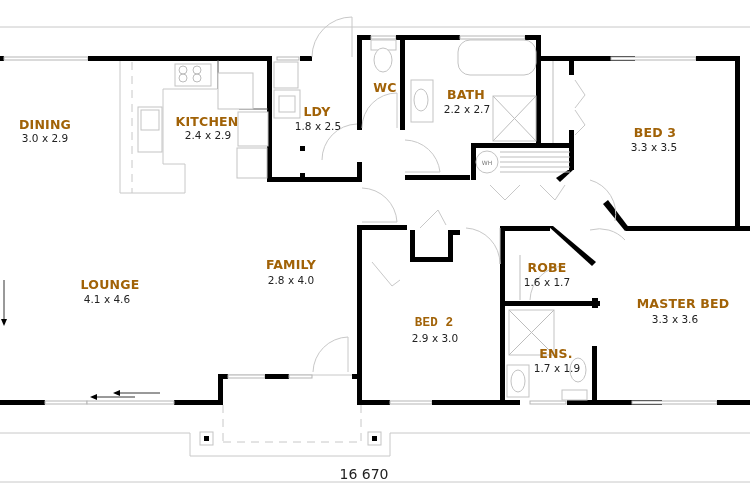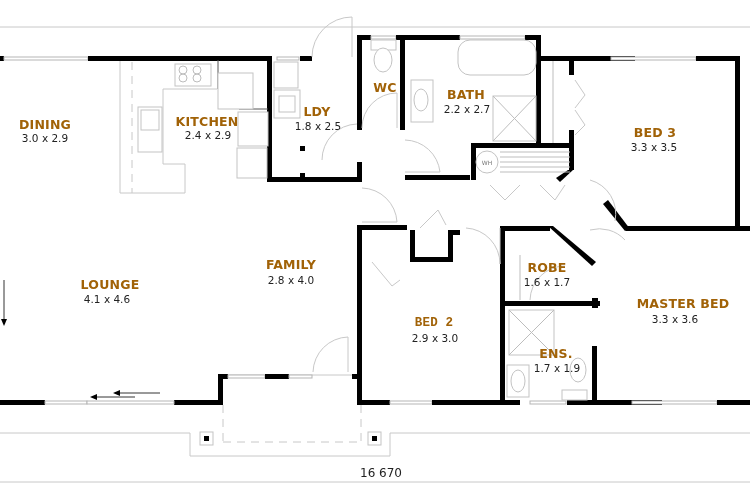--- a/index.html
+++ b/index.html
@@ -6,21 +6,21 @@
   body { width:750px; height:500px; overflow:hidden; position:relative; font-family:"Liberation Sans", sans-serif; }
   #plan { position:absolute; left:0; top:0; width:750px; height:500px; }
   .wall { fill:#000; }
   .thin { stroke:#c8c8c8; stroke-width:1; fill:none; }
   .thin2 { stroke:#bdbdbd; stroke-width:1; fill:none; }
   .dash { stroke:#c8c8c8; stroke-width:1; fill:none; stroke-dasharray:8 6; }
   .win { fill:#fff; stroke:#b5b5b5; stroke-width:1; }
   .fix { fill:#fff; stroke:#c3c3c3; stroke-width:1; }
   .room-name { position:absolute; font-family:"DejaVu Sans", sans-serif; font-weight:bold; font-size:12.5px; color:#a16207; text-align:center; white-space:nowrap; transform:translateX(-50%); letter-spacing:0.2px; }
   .room-dim { position:absolute; font-family:"DejaVu Sans", sans-serif; font-size:10.5px; color:#222; text-align:center; white-space:nowrap; transform:translateX(-50%); }
-  .overall-dim { position:absolute; font-family:"DejaVu Sans", sans-serif; font-size:12px; color:#222; transform:translateX(-50%); white-space:nowrap;margin-left:17px; }
+  .overall-dim { position:absolute; font-family:"DejaVu Sans", sans-serif; font-size:14px; color:#222; transform:translateX(-50%); white-space:nowrap; }
   .wh-label { position:absolute; font-family:"DejaVu Sans", sans-serif; font-size:6px; color:#777; transform:translateX(-50%); }
 </style>
 </head>
 <body>
 
 <svg id="plan" viewBox="0 0 750 500" xmlns="http://www.w3.org/2000/svg">
 
   <g>
     <line class="thin" x1="0" y1="27" x2="750" y2="27"></line>
     <line class="thin" x1="0" y1="433" x2="190" y2="433"></line>

